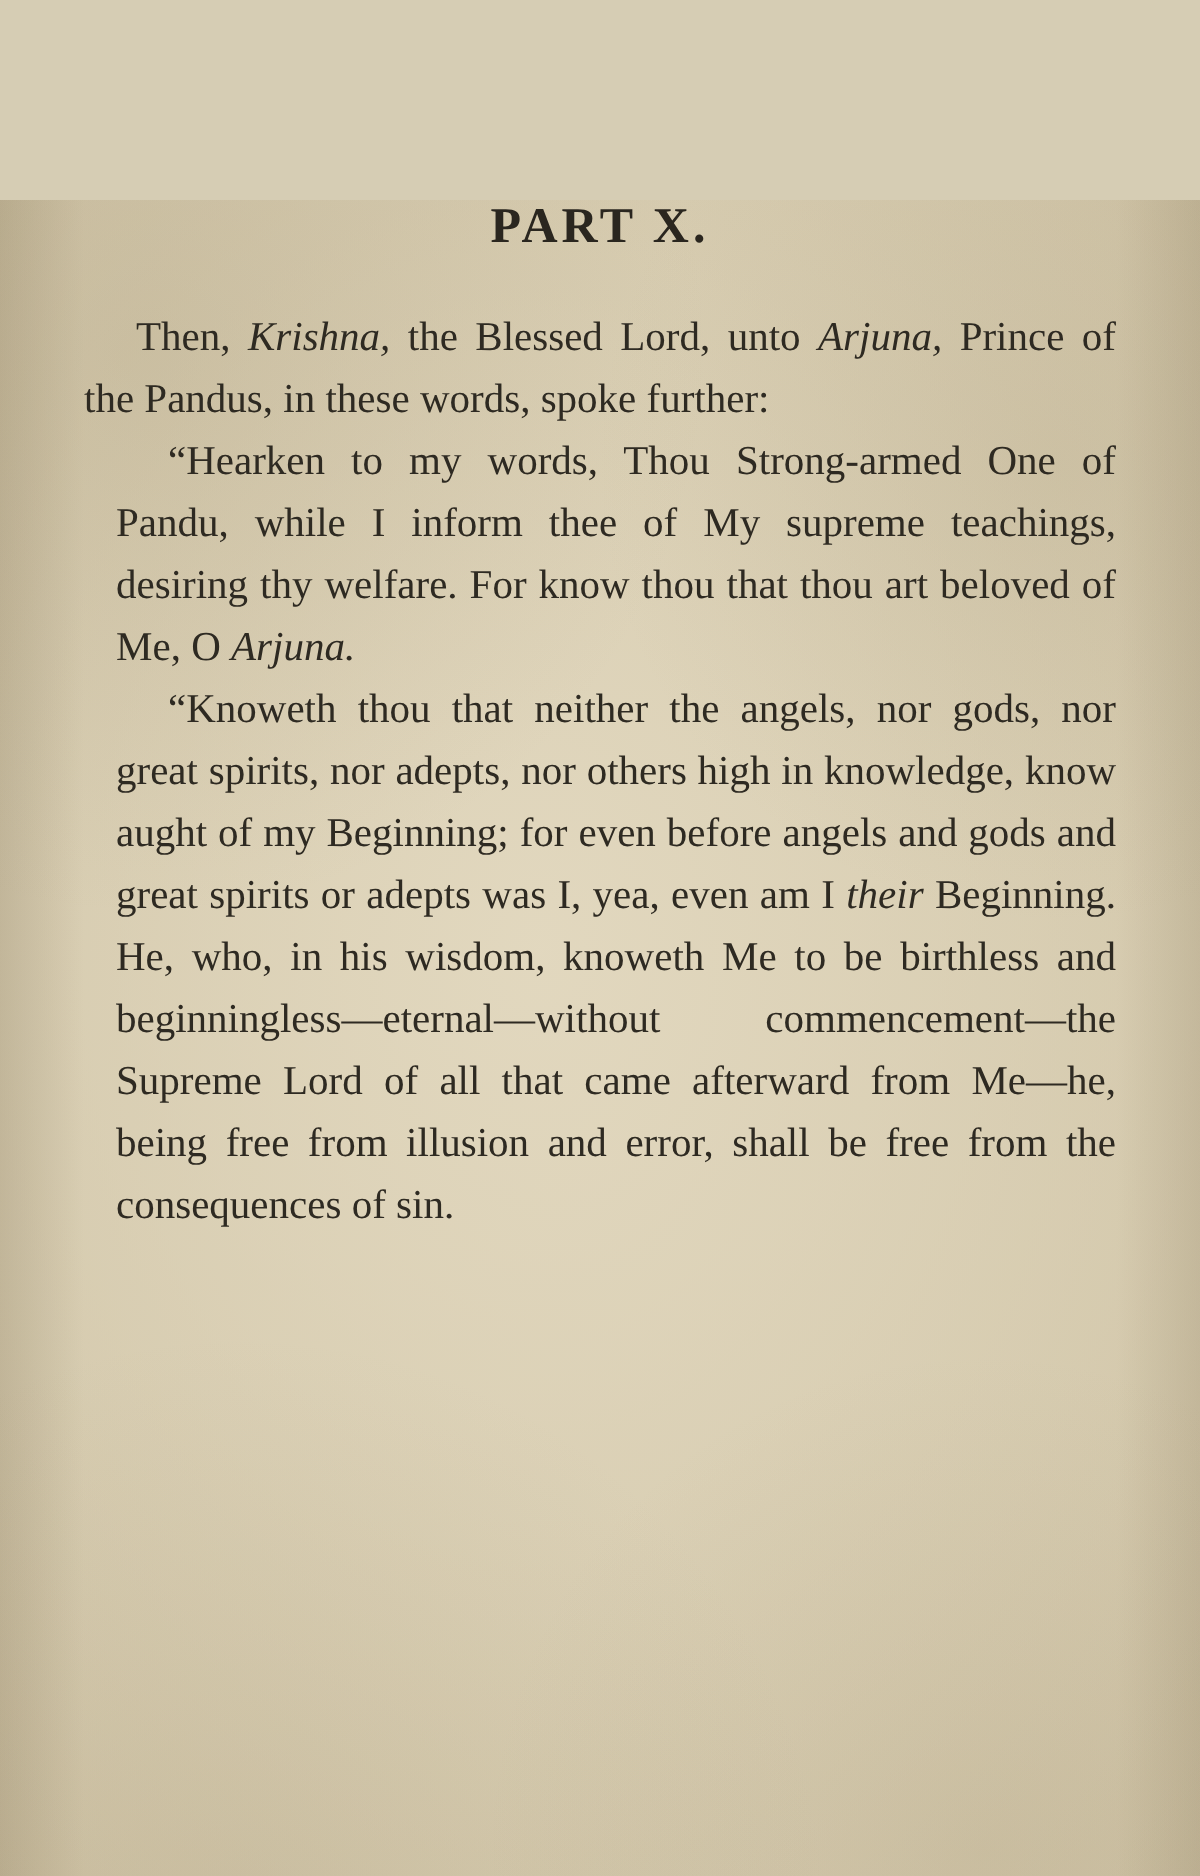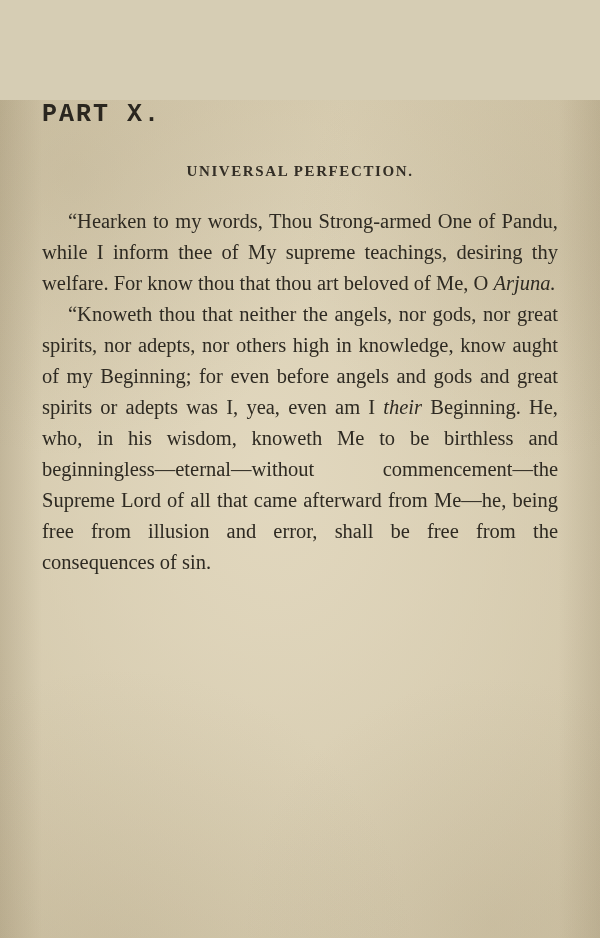--- a/index.html
+++ b/index.html
@@ -35,25 +35,26 @@
       radial-gradient(circle at 82% 88%, rgba(150,134,100,0.15) 0%, rgba(150,134,100,0) 26%),
       linear-gradient(90deg, rgba(120,104,74,0.22) 0%, rgba(120,104,74,0.0) 7%, rgba(120,104,74,0) 93%, rgba(120,104,74,0.18) 100%);
   }
   .content {
     position: relative;
     z-index: 2;
     padding: 0 42px;
     color: #2b2720;
   }
   .part-title {
+    text-align: center;
     font-size: 25px;
     letter-spacing: 2px;
     margin-top: 100px;
     color: #2a261f;
-    font-family: Liberation Mono, monospace;
+    font-family: Liberation Serif, serif;
   }
   .section-title {
     text-align: center;
     font-size: 15px;
     letter-spacing: 1.6px;
     margin-top: 34px;
     color: #332e26;
     font-family: "Liberation Serif", serif;
   }
   .body-text {
@@ -64,38 +65,39 @@
     text-justify: inter-word;
     color: #2e2a22;
   }
   .para {
     margin: 0;
     text-indent: 26px;
     text-align: justify;
   }
   .para + .para {
     margin-top: 0px;
+    margin-left: 16px;
   }
   .it {
     font-style: italic;
   }
   .spread-wider {
     word-spacing: 13px;
   }
 </style>
 </head>
 <body>
 
 <div id="page">
   <div class="content">
 
     <h1 class="part-title">PART X.</h1>
 
-    <h2 class="section-title">UNIVERSAL PERFECTION.</h2>
 
     <div class="body-text">
+      <p class="para"><span>Then, </span><span class="it">Krishna,</span><span> the Blessed Lord, unto </span><span class="it">Arjuna,</span><span> Prince of the Pandus, in these words, spoke further:</span></p>
       <p class="para"><span>“Hearken to my words, Thou Strong-armed One of Pandu, while I inform thee of My supreme teachings, desiring thy welfare. For know thou that thou art beloved of Me, O </span><span class="it">Arjuna.</span></p>
       <p class="para"><span>“Knoweth thou that neither the angels, nor gods, nor great spirits, nor adepts, nor others high in knowledge, know aught of my Beginning; for even before angels and gods and great spirits or adepts was I, yea, even am I </span><span class="it">their</span><span> Beginning.  He, who, in his wisdom, knoweth Me to be birthless and beginningless—eternal—without commencement—the Supreme Lord of all that came afterward from Me—he, being free from illusion and error, shall be free from the consequences of sin.</span></p>
     </div>
 
   </div>
 
 </div>
 
 </body></html>

